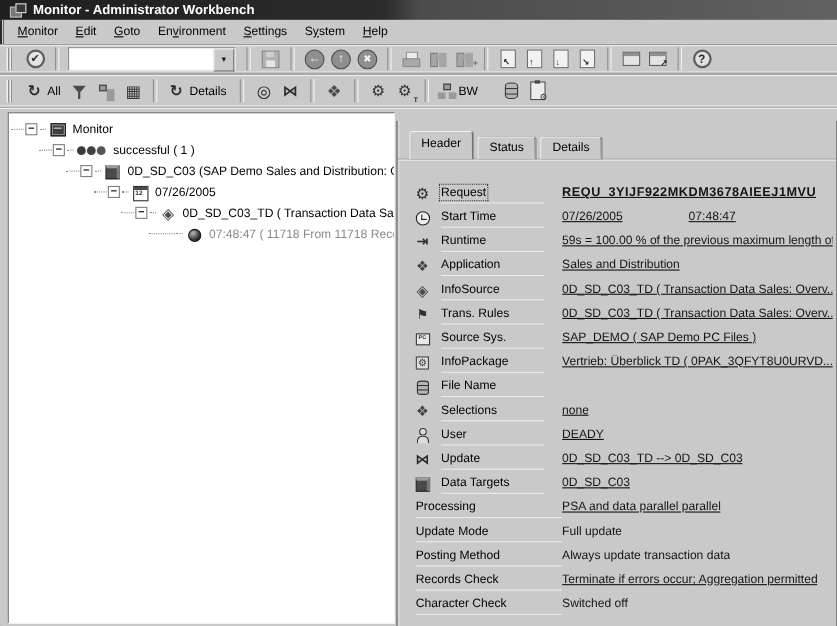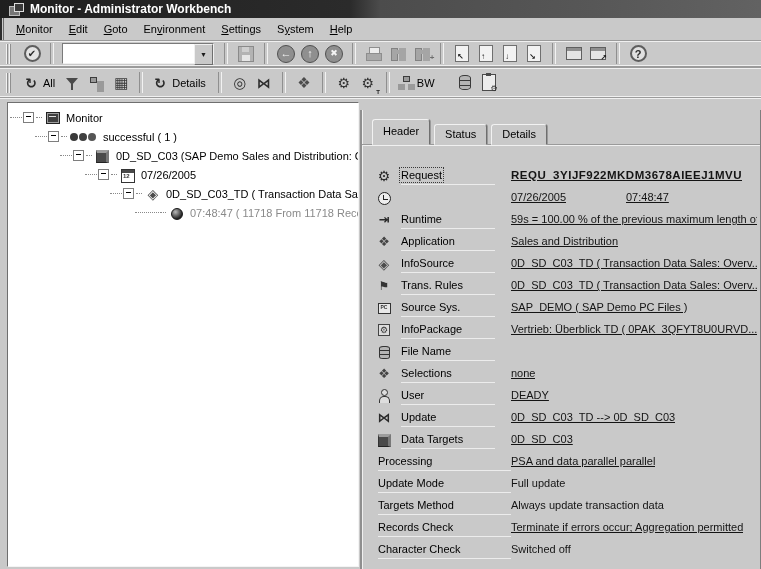--- a/index.html
+++ b/index.html
@@ -344,20 +344,21 @@
       <div id="tabline"></div>
       <div id="drows">
           <div class="drow" style="top: 56px;">
       <span class="ricon icon-gear"></span>
       <span class="rlabel"><span class="rlabel-text focus">Request</span></span>
       <span class="rvalue link bold">REQU_3YIJF922MKDM3678AIEEJ1MVU</span>
 
     </div>
           <div class="drow" style="top: 78px;">
       <span class="ricon icon-clock"></span>
+      <span class="rlabel"><span class="rlabel-text">Start Time</span></span>
       <span class="rvalue link">07/26/2005</span>
       <span class="rvalue2 link">07:48:47</span>
     </div>
           <div class="drow" style="top: 100px;">
       <span class="ricon icon-runtime"></span>
       <span class="rlabel"><span class="rlabel-text">Runtime</span></span>
       <span class="rvalue link">59s = 100.00 % of the previous maximum length of...</span>
 
     </div>
           <div class="drow" style="top: 122px;">
@@ -426,21 +427,21 @@
 
     </div>
           <div class="drow noicon" style="top: 364px;">
 
       <span class="rlabel"><span class="rlabel-text">Update Mode</span></span>
       <span class="rvalue">Full update</span>
 
     </div>
           <div class="drow noicon" style="top: 386px;">
 
-      <span class="rlabel"><span class="rlabel-text">Targets Method</span></span>
+      <span class="rlabel"><span class="rlabel-text">Posting Method</span></span>
       <span class="rvalue">Always update transaction data</span>
 
     </div>
           <div class="drow noicon" style="top: 408px;">
 
       <span class="rlabel"><span class="rlabel-text">Records Check</span></span>
       <span class="rvalue link">Terminate if errors occur; Aggregation permitted</span>
 
     </div>
           <div class="drow noicon" style="top: 430px;">

